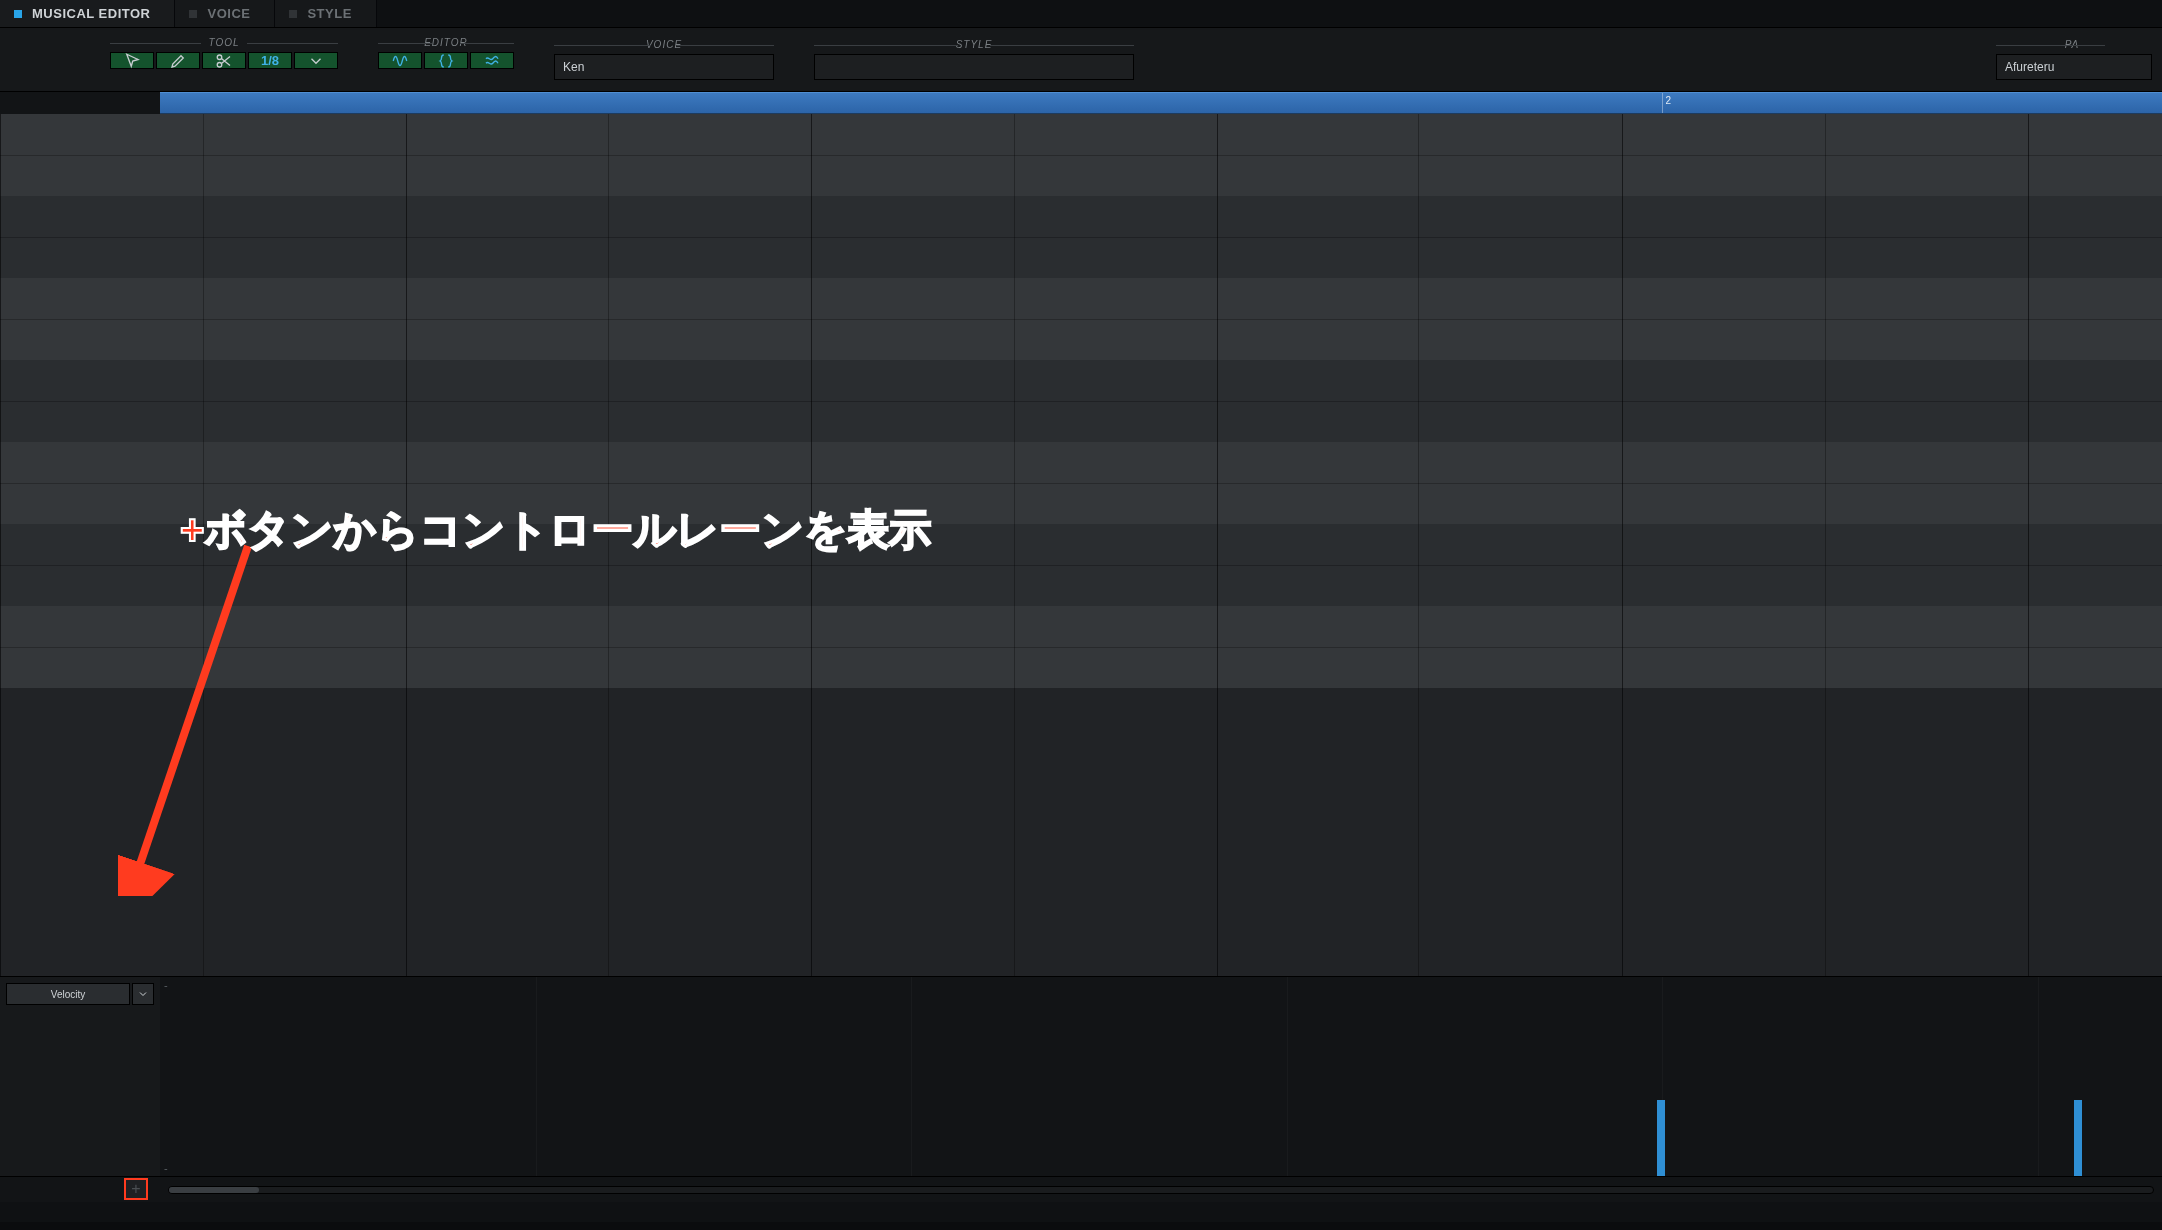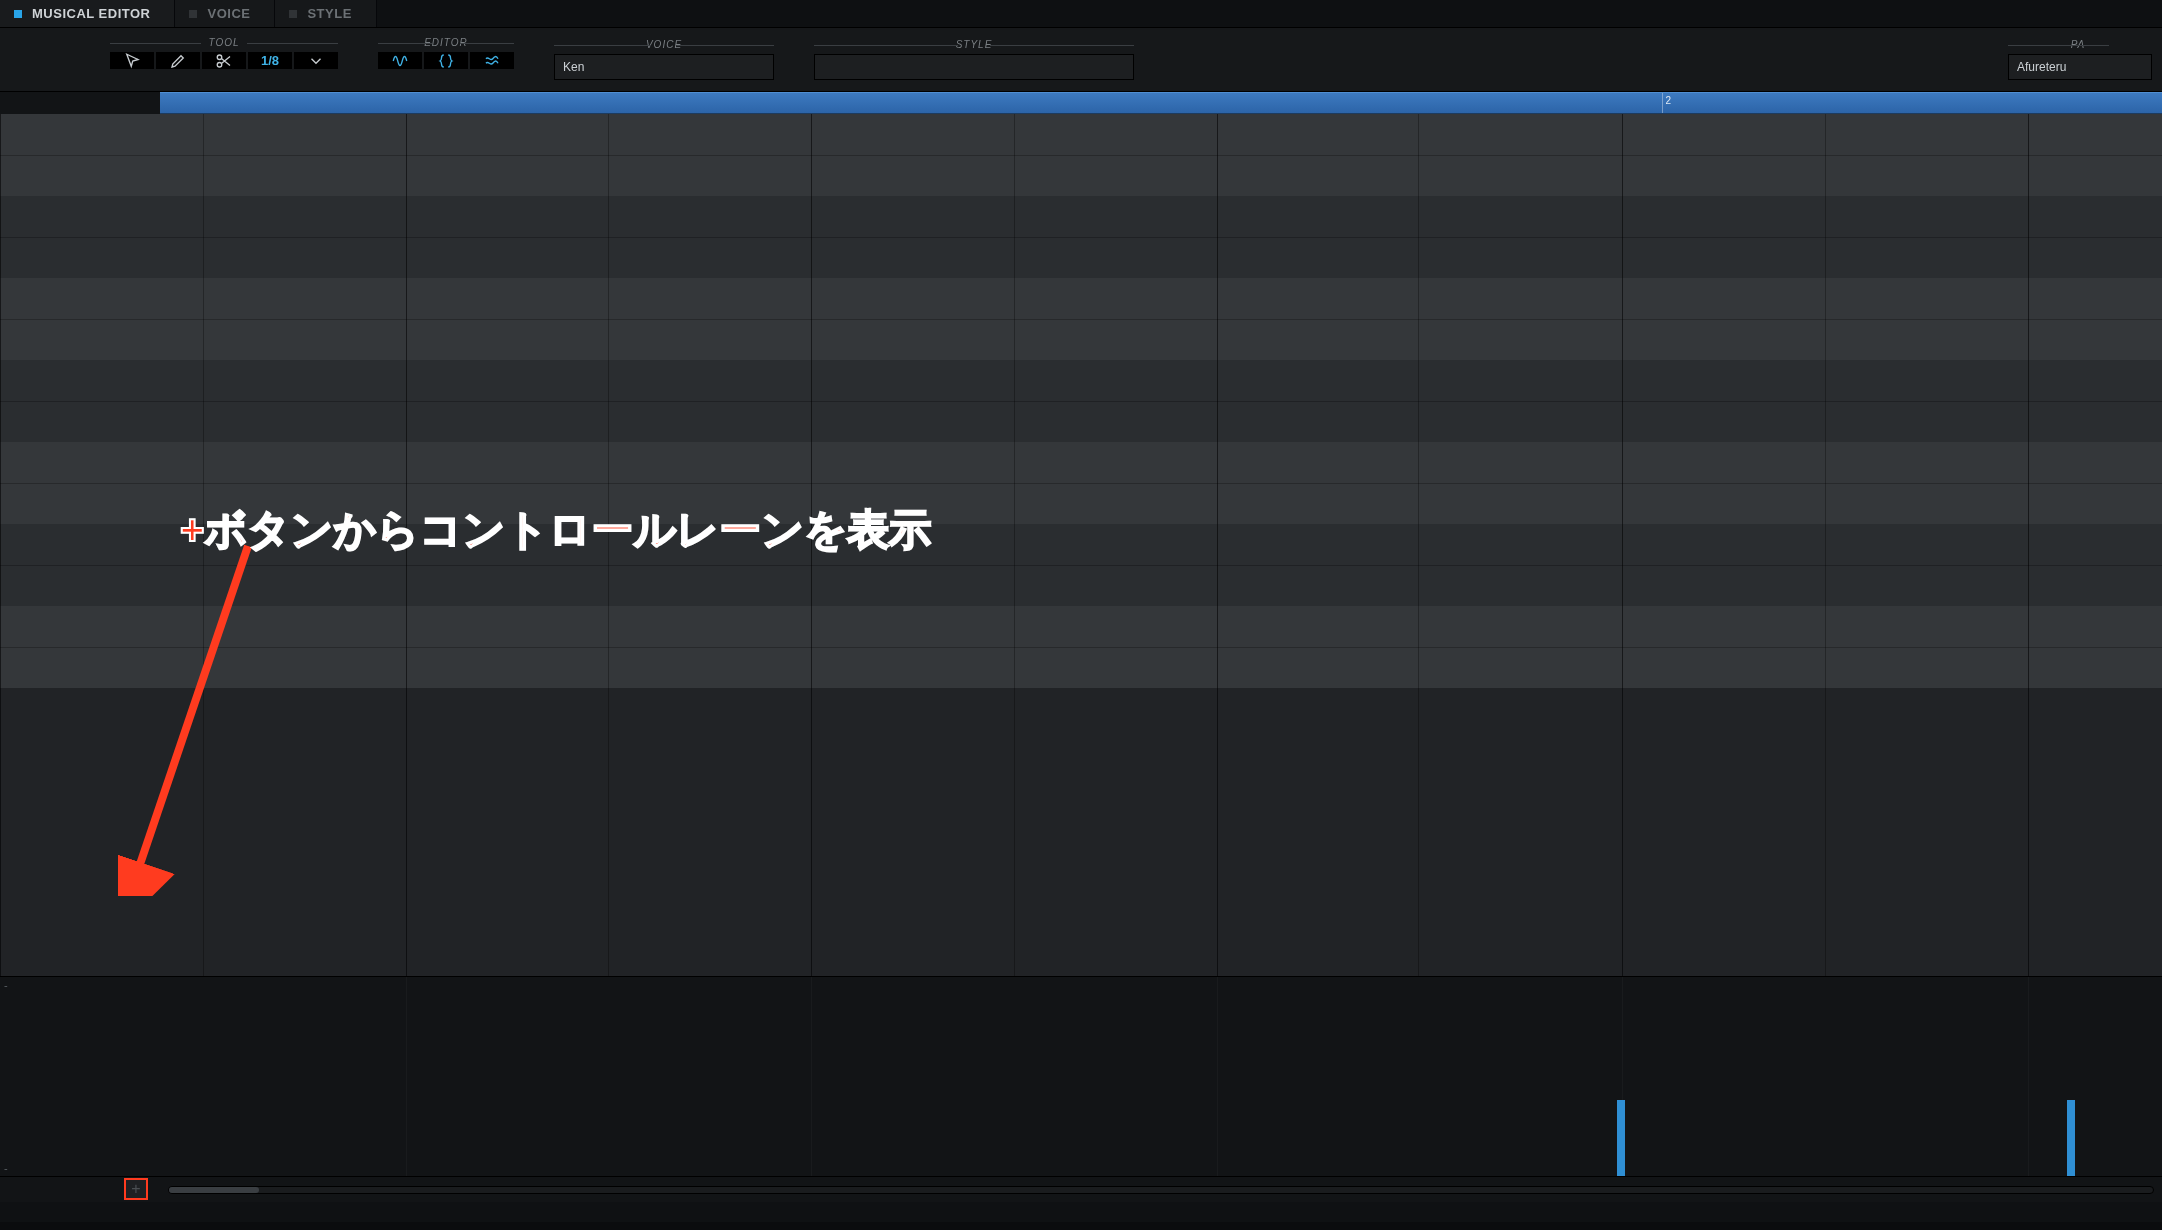--- a/index.html
+++ b/index.html
@@ -26,25 +26,25 @@
   .tab.active .sq{background:var(--accent);}
 
   
   .toolbar{height:64px;background:#16181a;display:flex;align-items:center;padding:0 10px;gap:40px;border-bottom:1px solid #000;}
   .section{display:flex;flex-direction:column;align-items:stretch;position:relative;}
   .section-label{font-size:10px;letter-spacing:1px;color:#7a7f83;text-align:center;margin-bottom:4px;position:relative;font-style:italic;}
   .section-label::before,.section-label::after{content:"";position:absolute;top:50%;width:40%;border-top:1px solid #3a3e42;}
   .section-label::before{left:0}
   .section-label::after{right:0}
   .btnrow{display:flex;gap:2px;align-items:stretch;height:30px;}
-  .btn{min-width:44px;height:17px;background:#000000;border:1px solid #000;display:flex;align-items:center;justify-content:center;color:#c7ccd0;font-size:13px;cursor:pointer;}
+  .btn{min-width:44px;height:17px;background:#14532d;border:1px solid #000;display:flex;align-items:center;justify-content:center;color:#c7ccd0;font-size:13px;cursor:pointer;}
   .btn.blue{color:#3fb2e6;font-weight:700;}
   .btn svg{width:18px;height:18px;stroke:currentColor;fill:none;stroke-width:1.8;}
   .field{width:220px;height:26px;background:#1d1f21;border:1px solid #000;display:flex;align-items:center;padding:0 8px;font-size:12px;color:#cbd0d4;}
-  .field.short{width:144px}
+  .field.short{width:156px}
   .section.voice .section-label::before,.section.voice .section-label::after{width:44%}
   .section.style .section-label::before,.section.style .section-label::after{width:45%}
   .section.style .field{width:320px}
   .section.param{margin-left:auto}
   .section.param .section-label{}
   .section.param .section-label::before{width:70%;}
   .section.param .section-label::after{display:none}
 
   
   .main{position:absolute;top:92px;left:0;right:0;bottom:28px;display:flex;flex-direction:column;}
@@ -236,20 +236,32 @@
       <div class="col sub" style="left:46.9%"></div>
       <div class="col" style="left:56.3%"></div>
       <div class="col sub" style="left:65.6%"></div>
       <div class="col" style="left:75%"></div>
       <div class="col sub" style="left:84.4%"></div>
       <div class="col" style="left:93.8%"></div>
     </div>
   </div>
 
   <div class="lane">
+    <div class="lane-left">
+      <div class="lane-select">
+        <div class="sel">
+          <span>Velocity</span>
+        </div>
+        <div class="dd">
+          <svg viewBox="0 0 24 24" width="12" height="12" stroke="#cfd3d6" fill="none" stroke-width="2">
+              <path d="M6 9l6 6 6-6"></path>
+            </svg>
+        </div>
+      </div>
+    </div>
     <div class="lane-body">
       <span class="tick" style="top:2px">-</span>
       <span class="tick" style="bottom:2px">-</span>
       <div class="col" style="left:18.8%"></div>
       <div class="col" style="left:37.5%"></div>
       <div class="col" style="left:56.3%"></div>
       <div class="col" style="left:75%"></div>
       <div class="col" style="left:93.8%"></div>
       <div class="bar" style="left:74.8%;height:76px"></div>
       <div class="bar" style="left:95.6%;height:76px"></div>

